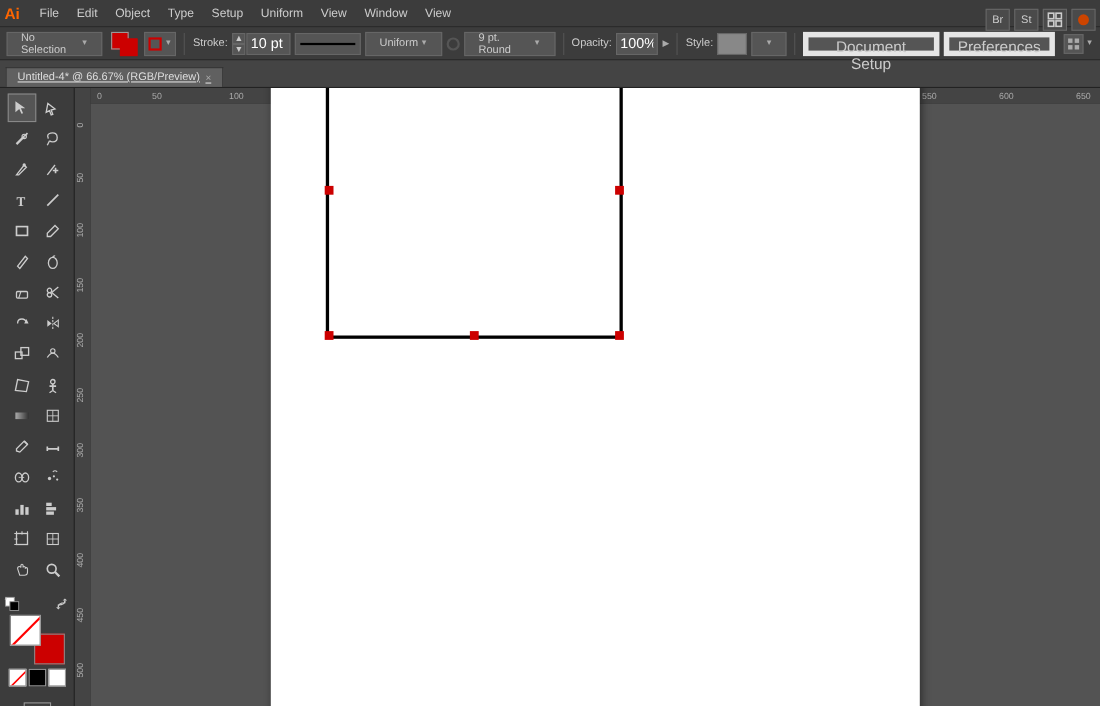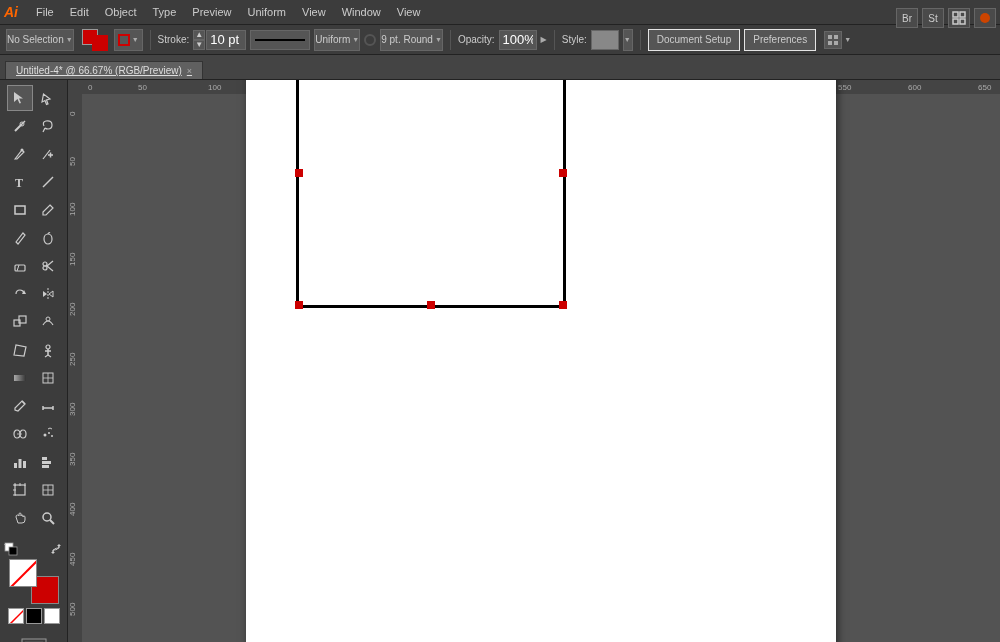--- a/index.html
+++ b/index.html
@@ -12,21 +12,20 @@
       display: flex;
       align-items: center;
       padding: 0 4px;
       border-bottom: 1px solid #222;
     }
     .ai-logo {
       color: #ff6600;
       font-weight: bold;
       font-size: 14px;
       margin-right: 10px;
-      font-style: italic;
     }
     .menu-item {
       color: #ccc;
       padding: 2px 8px;
       cursor: pointer;
       font-size: 11px;
     }
     .menu-right {
       margin-left: auto;
       display: flex;
@@ -57,21 +56,21 @@
       height: 20px;
       background: #555;
       margin: 0 3px;
     }
     .tool-selector {
       display: flex;
       align-items: center;
       background: #555;
       border: 1px solid #666;
       height: 22px;
-      padding: 0 0;
+      padding: 0 12px;
       gap: 2px;
       cursor: pointer;
       font-size: 10px;
       color: #ccc;
     }
     .toolbar-label {
       font-size: 10px;
       color: #ccc;
     }
     .toolbar-input {
@@ -92,27 +91,26 @@
       align-items: center;
       padding: 0 4px;
     }
     .stroke-line-inner {
       width: 50px;
       height: 2px;
       background: #000;
     }
     .btn-document {
       background: #555;
-      border: 1px solid #e5e5e5;
+      border: 5px solid #e5e5e5;
       color: #ccc;
       height: 22px;
       padding: 0 8px;
-      font-size: 10px;
+      font-size: 14px;
       cursor: pointer;
-      text-align: right;
     }
     .arrow-btn {
       width: 12px; height: 20px;
       background: #555;
       border: 1px solid #666;
       display: flex; align-items: center; justify-content: center;
       cursor: pointer; font-size: 8px; color: #ccc;
     }
     .style-box {
       width: 28px; height: 20px;
@@ -265,21 +263,21 @@
   </style>
 </head>
 <body>
 
 <div id="menu-bar">
   <span class="ai-logo">Ai</span>
   <span class="menu-item">File</span>
   <span class="menu-item">Edit</span>
   <span class="menu-item">Object</span>
   <span class="menu-item">Type</span>
-  <span class="menu-item">Preview</span>
+  <span class="menu-item">Setup</span>
   <span class="menu-item">Uniform</span>
   <span class="menu-item">View</span>
   <span class="menu-item">Window</span>
   <span class="menu-item">View</span>
   <div class="menu-right">
     <div class="menu-icon-btn">Br</div>
     <div class="menu-icon-btn">St</div>
     <div class="menu-icon-btn">
       <svg width="14" height="14" viewBox="0 0 14 14">
           <rect x="1" y="1" width="5" height="5" fill="none" stroke="#ccc" stroke-width="1.5"></rect>

